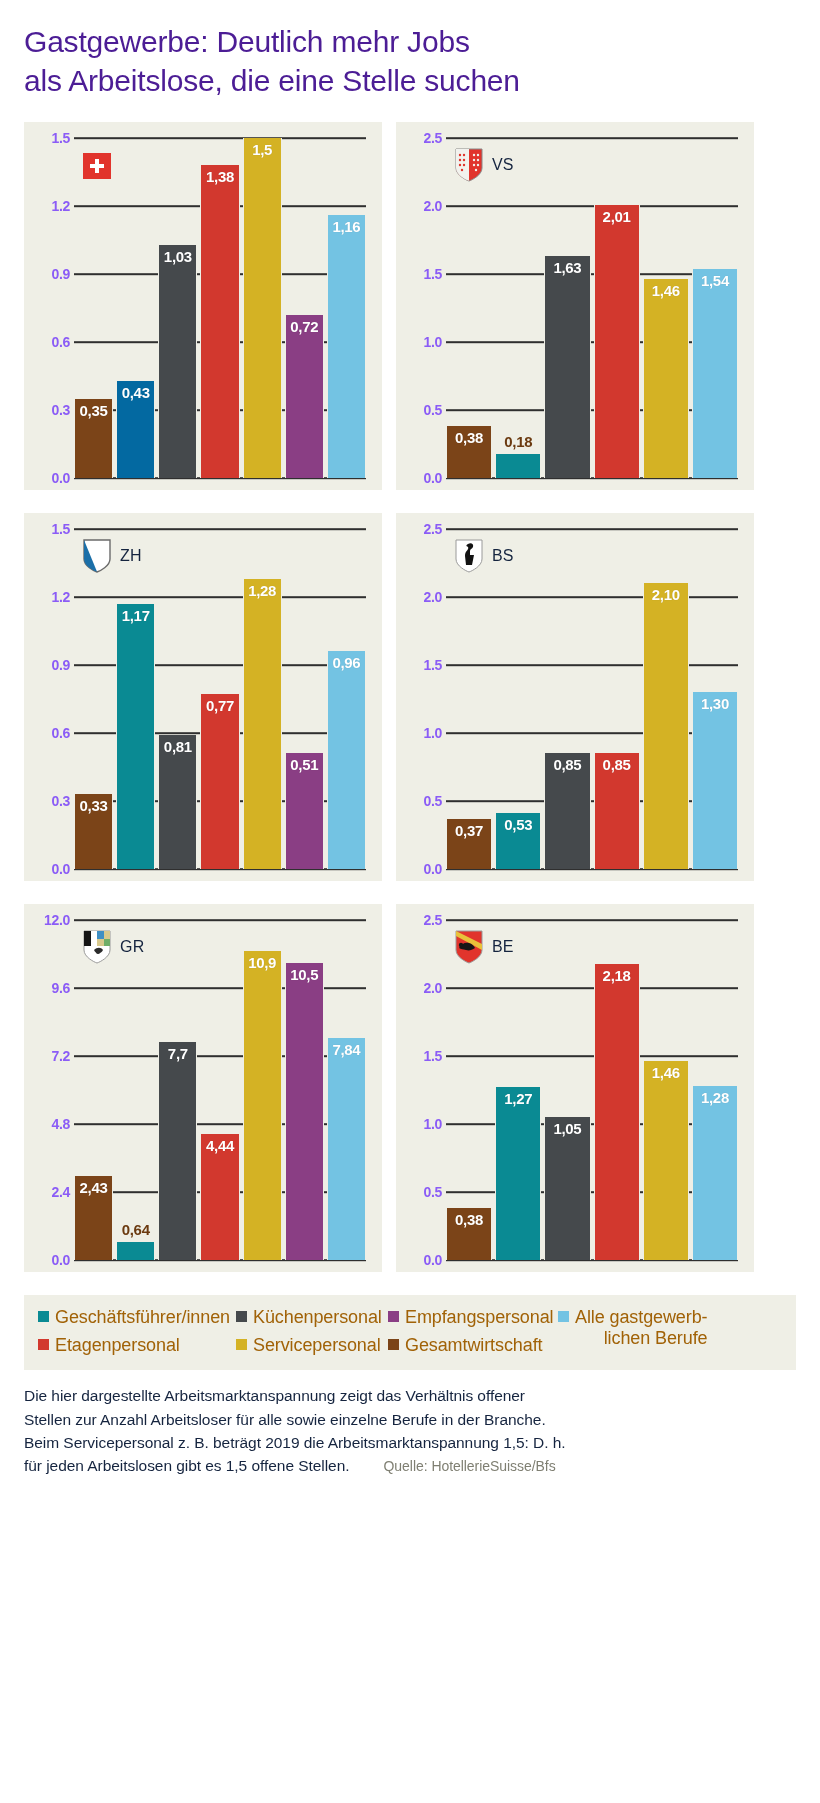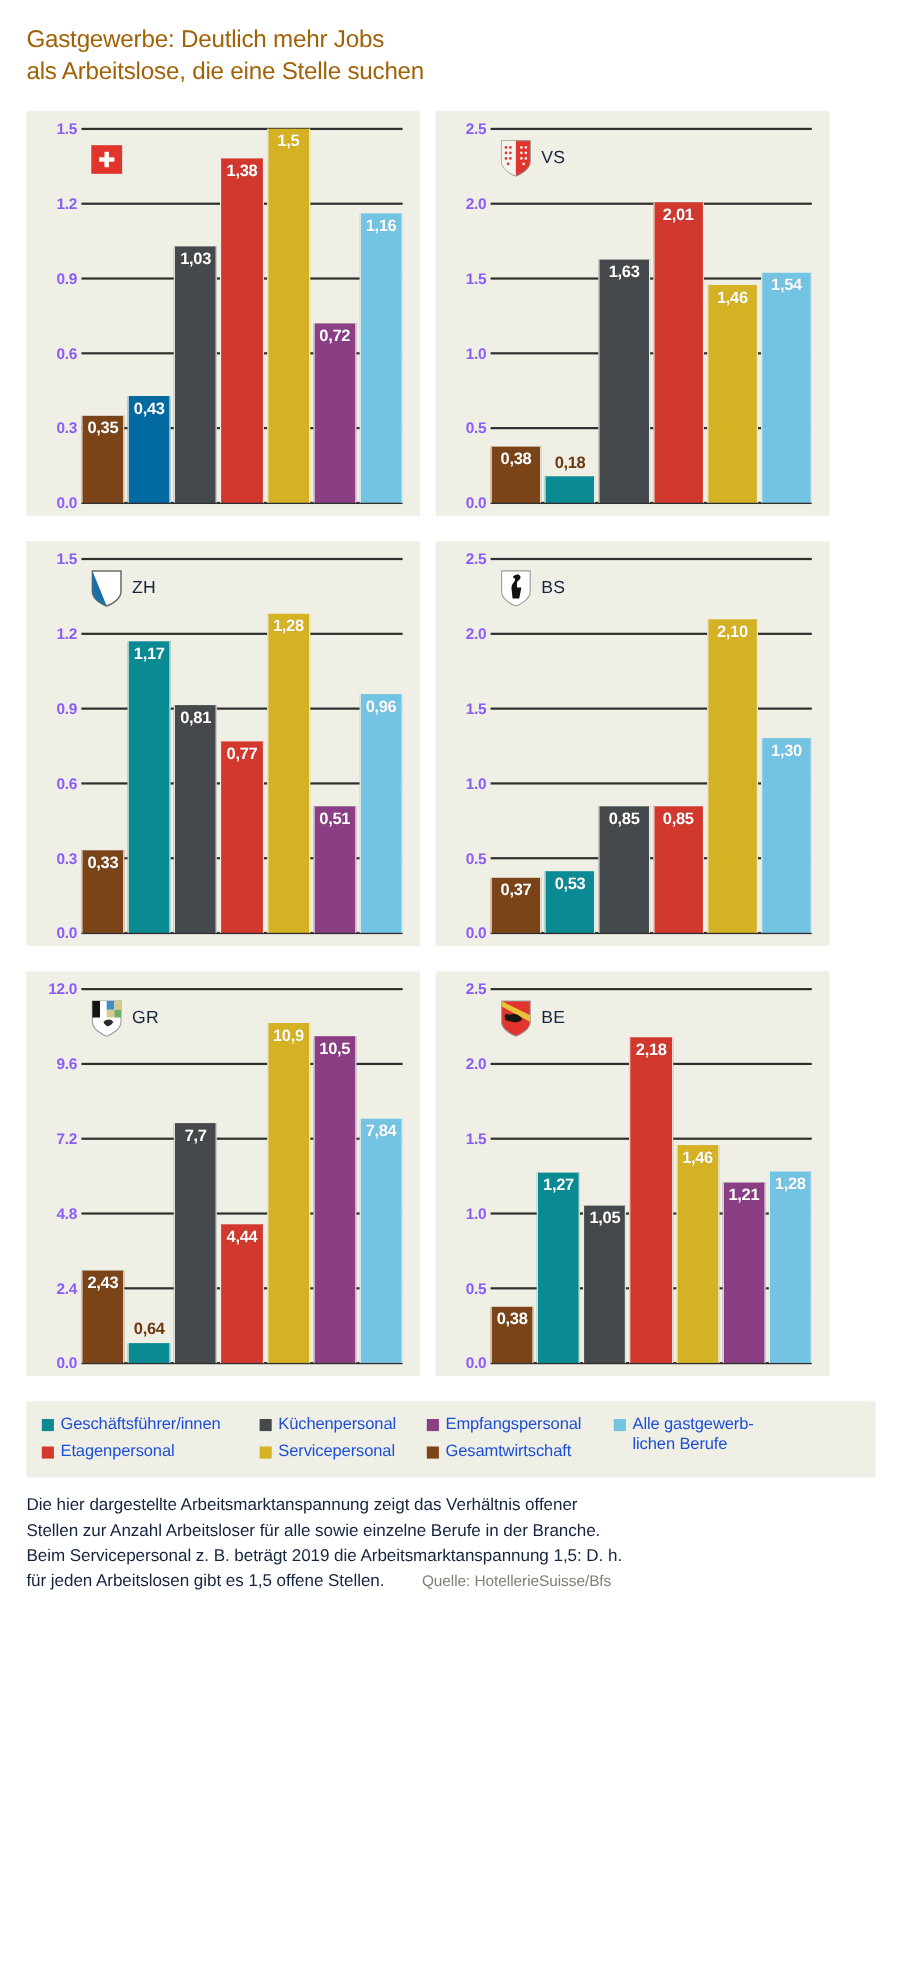--- a/index.html
+++ b/index.html
@@ -7,24 +7,24 @@
     width: 820px;
     background: #ffffff;
     font-family: "Liberation Sans", "DejaVu Sans", sans-serif;
     color: #1b2a4a;
     -webkit-font-smoothing: antialiased;
   }
   .page { width: 820px; padding: 22px 24px 0 24px; }
 
   
   .title {
-    font-size: 22px;
+    font-size: 30px;
     line-height: 1.30;
     font-weight: 400;
-    color: #a16207;
+    color: #4c1d95;
     letter-spacing: -0.2px;
     margin-bottom: 22px;
   }
   .title .line { display: block; white-space: nowrap; }
 
   
   .chart-row { display: flex; gap: 14px; margin-bottom: 23px; }
   .panel {
     background: #efefe6;
     width: 358px;
@@ -120,24 +120,25 @@
   .lc1 { width: 198px; }
   .lc2 { width: 152px; }
   .lc3 { width: 170px; }
   .lc4 { width: 150px; }
   .legend-item { display: flex; align-items: flex-start; gap: 6px; }
   .swatch {
     width: 11px; height: 11px; flex: 0 0 11px;
     margin-top: 4px;
   }
   .legend-item .txt {
-    font-size: 15px;
+    font-size: 18px;
     line-height: 1.18;
-    color: #1d4ed8;
+    color: #a16207;
     letter-spacing: -0.1px;
+    text-align: right;
   }
 
   
   .footnote {
     font-size: 15.5px;
     line-height: 1.50;
     color: #15243f;
     letter-spacing: -0.05px;
     padding-bottom: 20px;
   }
@@ -283,21 +284,21 @@
           <div class="ytick" style="top: 68px;">1.2</div>
           <div class="gridline" style="top: 0px;"></div>
           <div class="ytick" style="top: 0px;">1.5</div>
           <div class="bars">
             <div class="bar" style="height: 74.8px; background: rgb(123, 68, 24);">
               <span class="vlabel">0,33</span>
             </div>
             <div class="bar" style="height: 265.2px; background: rgb(10, 138, 147);">
               <span class="vlabel">1,17</span>
             </div>
-            <div class="bar" style="height: 207px; background: rgb(69, 73, 76);">
+            <div class="bar" style="height: 134px; background: rgb(69, 73, 76);">
               <span class="vlabel">0,81</span>
             </div>
             <div class="bar" style="height: 174.533px; background: rgb(210, 56, 46);">
               <span class="vlabel">0,77</span>
             </div>
             <div class="bar" style="height: 290.133px; background: rgb(212, 178, 36);">
               <span class="vlabel">1,28</span>
             </div>
             <div class="bar" style="height: 115.6px; background: rgb(138, 62, 132);">
               <span class="vlabel">0,51</span>
@@ -437,23 +438,20 @@
             </div>
             <div class="bar" style="height: 142.8px; background: rgb(69, 73, 76);">
               <span class="vlabel">1,05</span>
             </div>
             <div class="bar" style="height: 296.48px; background: rgb(210, 56, 46);">
               <span class="vlabel">2,18</span>
             </div>
             <div class="bar" style="height: 198.56px; background: rgb(212, 178, 36);">
               <span class="vlabel">1,46</span>
             </div>
-            <div class="bar" style="height: 164.56px; background: rgb(138, 62, 132);">
-              <span class="vlabel">1,21</span>
-            </div>
             <div class="bar" style="height: 174.08px; background: rgb(115, 195, 227);">
               <span class="vlabel">1,28</span>
             </div>
           </div>
           <div class="badge" style="left: 48px; top: 10px;">
             <svg class="arms" viewBox="0 0 30 34">
               <path d="M2 1h26v19c0 7-10 12-13 13C12 32 2 27 2 20Z" fill="#e1342c" stroke="#9a9a9a" stroke-width="1"></path>
               <path d="M2 6 28 20v-6L2 1Z" fill="#e8c23a"></path>
               <path d="M5 18c2-4 6-6 10-5 3 .7 5 3 6 5-3 2-6 3-9 2-3-.6-5-1-7-2Z" fill="#171717"></path>
               <circle cx="7" cy="15" r="2.2" fill="#171717"></circle>

